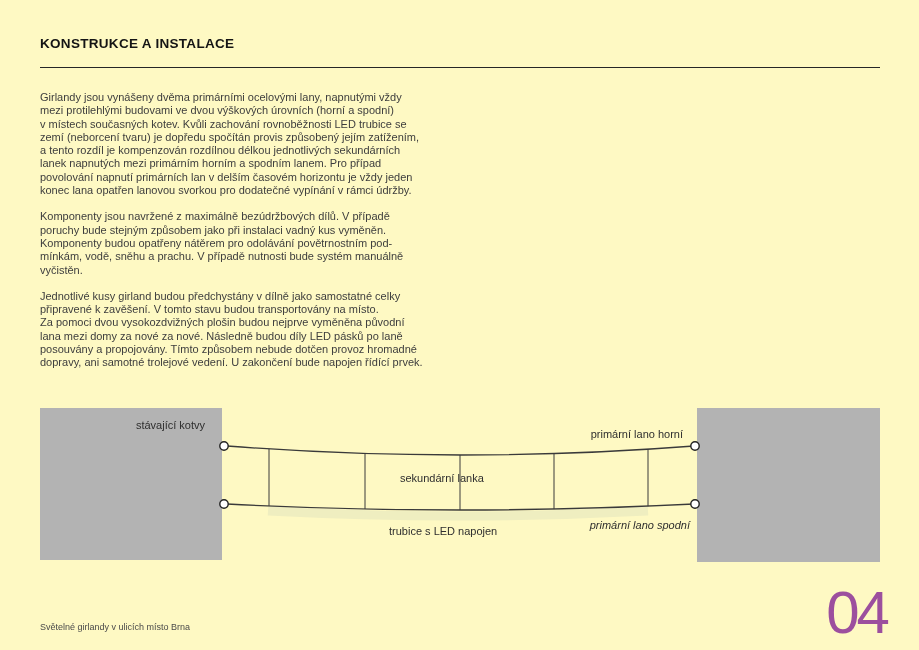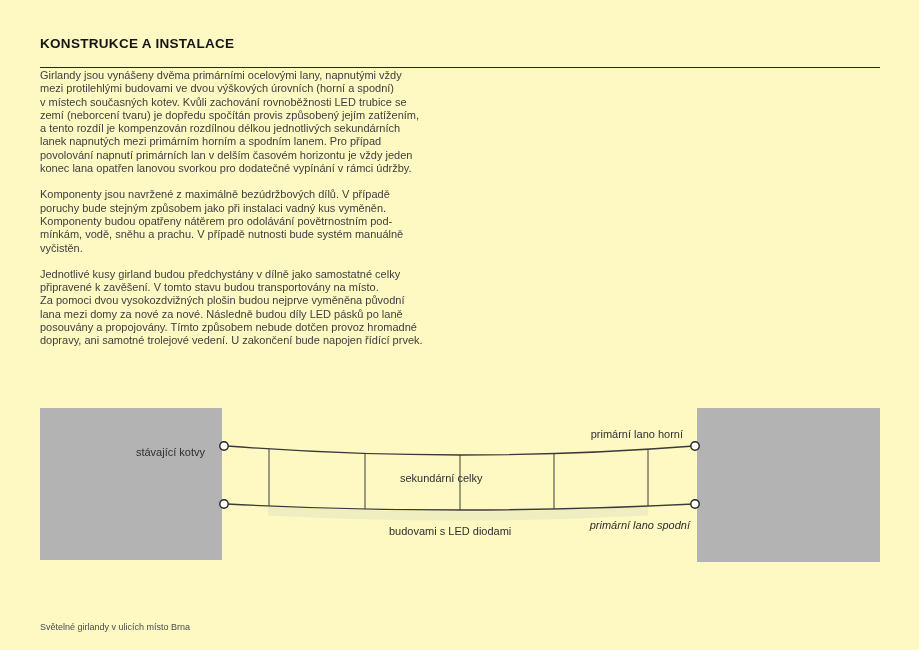--- a/index.html
+++ b/index.html
@@ -26,39 +26,39 @@
     position: absolute;
     left: 40px;
     top: 67px;
     width: 840px;
     height: 0;
     border-top: 1.6px solid #262626;
   }
   .body-copy {
     position: absolute;
     left: 40px;
-    top: 69px;
+    top: 91px;
     width: 450px;
     font-size: 11px;
     line-height: 13.3px;
     color: #3d3d3d;
   }
   .body-copy p {
     white-space: pre-line;
     margin-bottom: 13px;
   }
   .diagram { position: absolute; left: 0; top: 0; width: 919px; height: 650px; }
   .diagram svg { position: absolute; left: 0; top: 0; }
   .dlabel {
     position: absolute;
     font-size: 11px;
     color: #2e2e2e;
     white-space: nowrap;
   }
-  .lbl-anchors   { right: 714px; top: 446px; text-align: left; }
+  .lbl-anchors   { right: 714px; top: 419px; text-align: left; }
   .lbl-rope-top  { right: 236px; top: 428px; text-align: center; }
   .lbl-secondary { left: 400px; top: 472px; }
   .lbl-tube      { left: 389px; top: 525px; }
   .lbl-rope-bot  { right: 229px; top: 519px; text-align: right; font-style: italic; }
   .footer-caption {
     position: absolute;
     left: 40px;
     top: 622px;
     font-size: 9px;
     color: #4a4a4a;
@@ -122,20 +122,21 @@
       <line x1="648" y1="449.3" x2="648" y2="506.2" stroke="#3a3a3a" stroke-width="1"></line>
 
       <circle cx="224" cy="446" r="4.2" fill="#ffffff" stroke="#222222" stroke-width="1.4"></circle>
       <circle cx="224" cy="504" r="4.2" fill="#ffffff" stroke="#222222" stroke-width="1.4"></circle>
       <circle cx="695" cy="446" r="4.2" fill="#ffffff" stroke="#222222" stroke-width="1.4"></circle>
       <circle cx="695" cy="504" r="4.2" fill="#ffffff" stroke="#222222" stroke-width="1.4"></circle>
     </svg>
 
     <div class="dlabel lbl-anchors">stávající kotvy</div>
     <div class="dlabel lbl-rope-top">primární lano horní</div>
-    <div class="dlabel lbl-secondary">sekundární celky</div>
-    <div class="dlabel lbl-tube">budovami s LED diodami</div>
+    <div class="dlabel lbl-secondary">sekundární lanka</div>
+    <div class="dlabel lbl-tube">trubice s LED napojen</div>
     <div class="dlabel lbl-rope-bot">primární lano spodní</div>
   </div>
 
   <div class="footer-caption">Světelné girlandy v ulicích místo Brna</div>
+  <div class="page-number">04</div>
 
 </div>
 
 </body></html>

